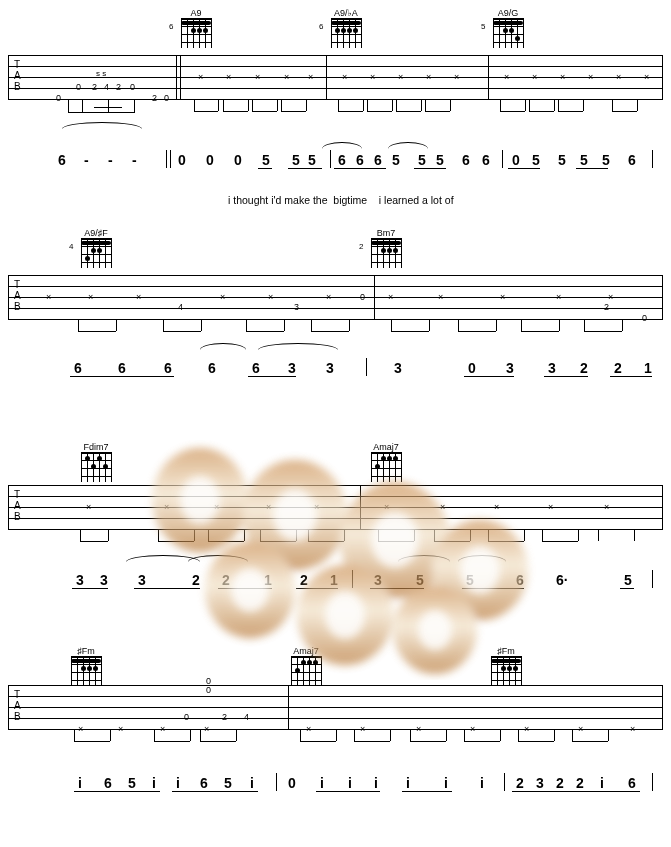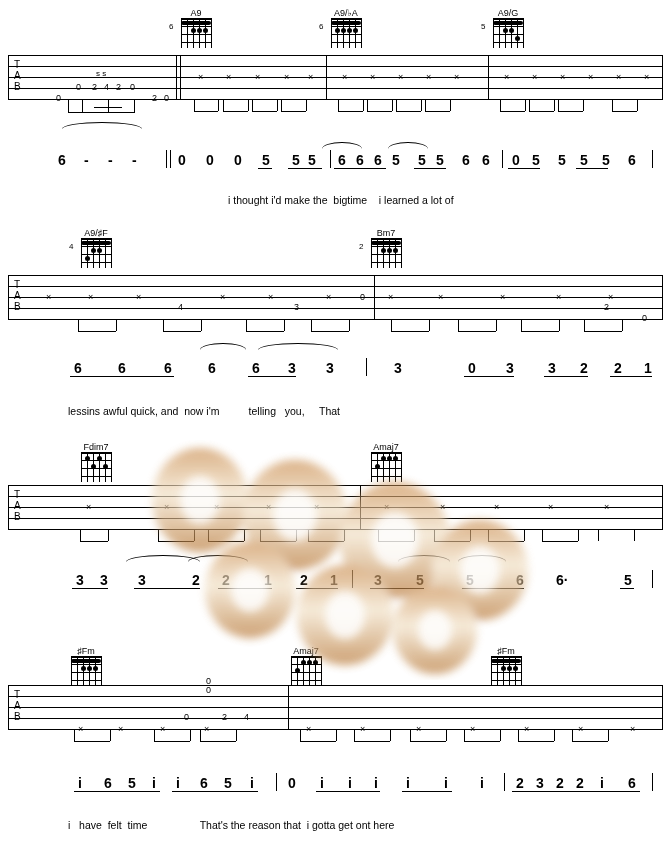--- a/index.html
+++ b/index.html
@@ -371,21 +371,20 @@
       <div class="num" style="left:506px;top:145px;">3</div>
       <div class="underline" style="left:464px;top:161px;width:50px;"></div>
       <div class="num" style="left:548px;top:145px;">3</div>
       <div class="num" style="left:580px;top:145px;">2</div>
       <div class="underline" style="left:544px;top:161px;width:44px;"></div>
       <div class="num" style="left:614px;top:145px;">2</div>
       <div class="num" style="left:644px;top:145px;">1</div>
       <div class="underline" style="left:610px;top:161px;width:42px;"></div>
     </div>
 
-    <div class="lyric" style="left:68px;top:190px;">lessins awful quick, and  now i'm          telling   you,     That</div>
   </div>
 
   <div class="system" style="top:427px;height:210px;">
 
     <div class="chord" style="left:78px;top:15px;">
       <div class="cname">Fdim7</div>
       <div class="grid">
         <div class="nut"></div>
         <div class="vline" style="left:3px;"></div>
           <div class="vline" style="left:9px;"></div>
@@ -661,21 +660,20 @@
       <div class="num" style="left:536px;top:138px;">3</div>
       <div class="num" style="left:556px;top:138px;">2</div>
       <div class="num" style="left:576px;top:138px;">2</div>
       <div class="underline" style="left:512px;top:154px;width:84px;"></div>
       <div class="num" style="left:600px;top:138px;">i</div>
       <div class="num" style="left:628px;top:138px;">6</div>
       <div class="underline" style="left:596px;top:154px;width:44px;"></div>
       <div class="vbar" style="left:652px;top:136px;height:18px;"></div>
     </div>
 
-    <div class="lyric" style="left:68px;top:182px;">i   have  felt  time                  That's the reason that  i gotta get ont here</div>
   </div>
 
   <div class="wm">
     <svg width="430" height="240" viewBox="0 0 430 240">
       <defs>
         <filter id="soft" x="-20%" y="-20%" width="140%" height="140%">
           <feGaussianBlur stdDeviation="4"></feGaussianBlur>
         </filter>
         <linearGradient id="g1" x1="0" y1="0" x2="0" y2="1">
           <stop offset="0%" stop-color="#c98b4b"></stop>

